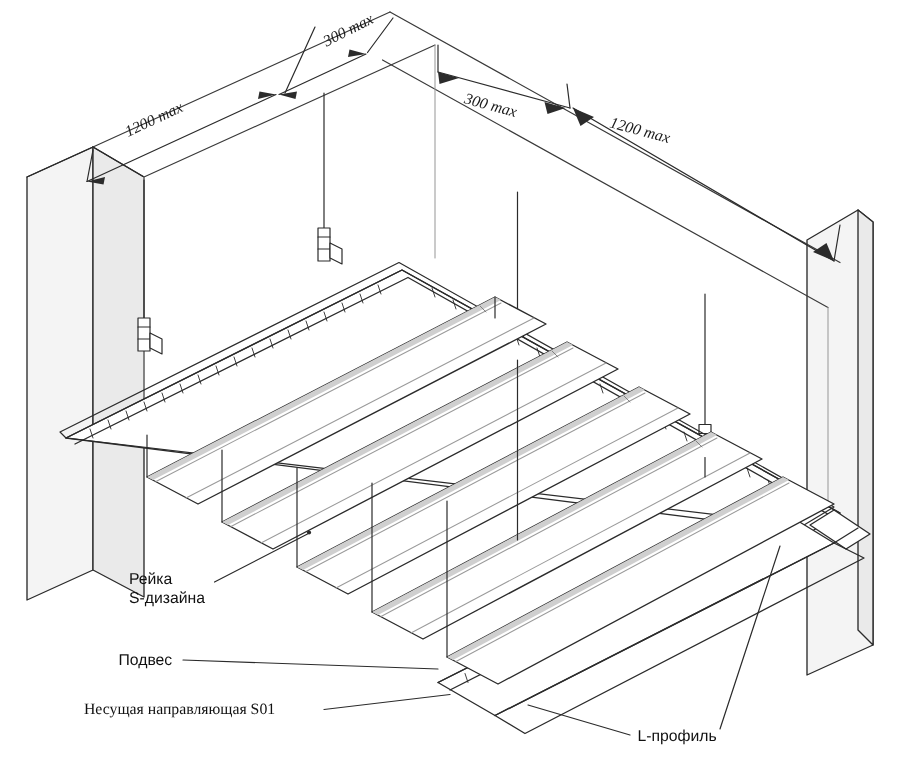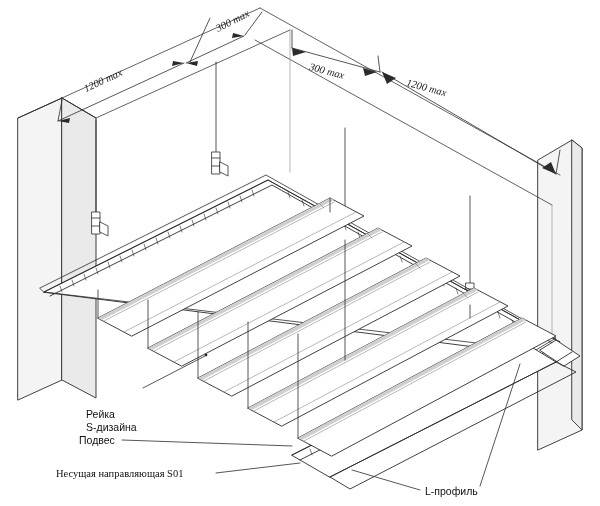--- a/index.html
+++ b/index.html
@@ -282,21 +282,21 @@
   </svg>
 
   <div class="dim-label" style="left:214px; top:24px; transform: rotate(-27deg); transform-origin: left top;">300 max</div>
 
   <div class="dim-label" style="left:82px; top:84px; transform: rotate(-25deg); transform-origin: left top;">1200 max</div>
 
   <div class="dim-label" style="left:311px; top:61px; transform: rotate(15deg); transform-origin: left top;">300 max</div>
 
   <div class="dim-label" style="left:408px; top:77px; transform: rotate(15deg); transform-origin: left top;">1200 max</div>
 
-  <div class="callout-label" style="left:86px; top:408px;">
+  <div class="callout-label" style="left:86px; top:380px;">
     <div>Рейка</div>
     <div>S-дизайна</div>
   </div>
 
   <div class="callout-label" style="left:79px; top:434px;">
     <div>Подвес</div>
   </div>
 
   <div class="callout-label" style="left:56px; top:467px;font-family:Liberation Serif, serif;">
     <div>Несущая направляющая S01</div>

